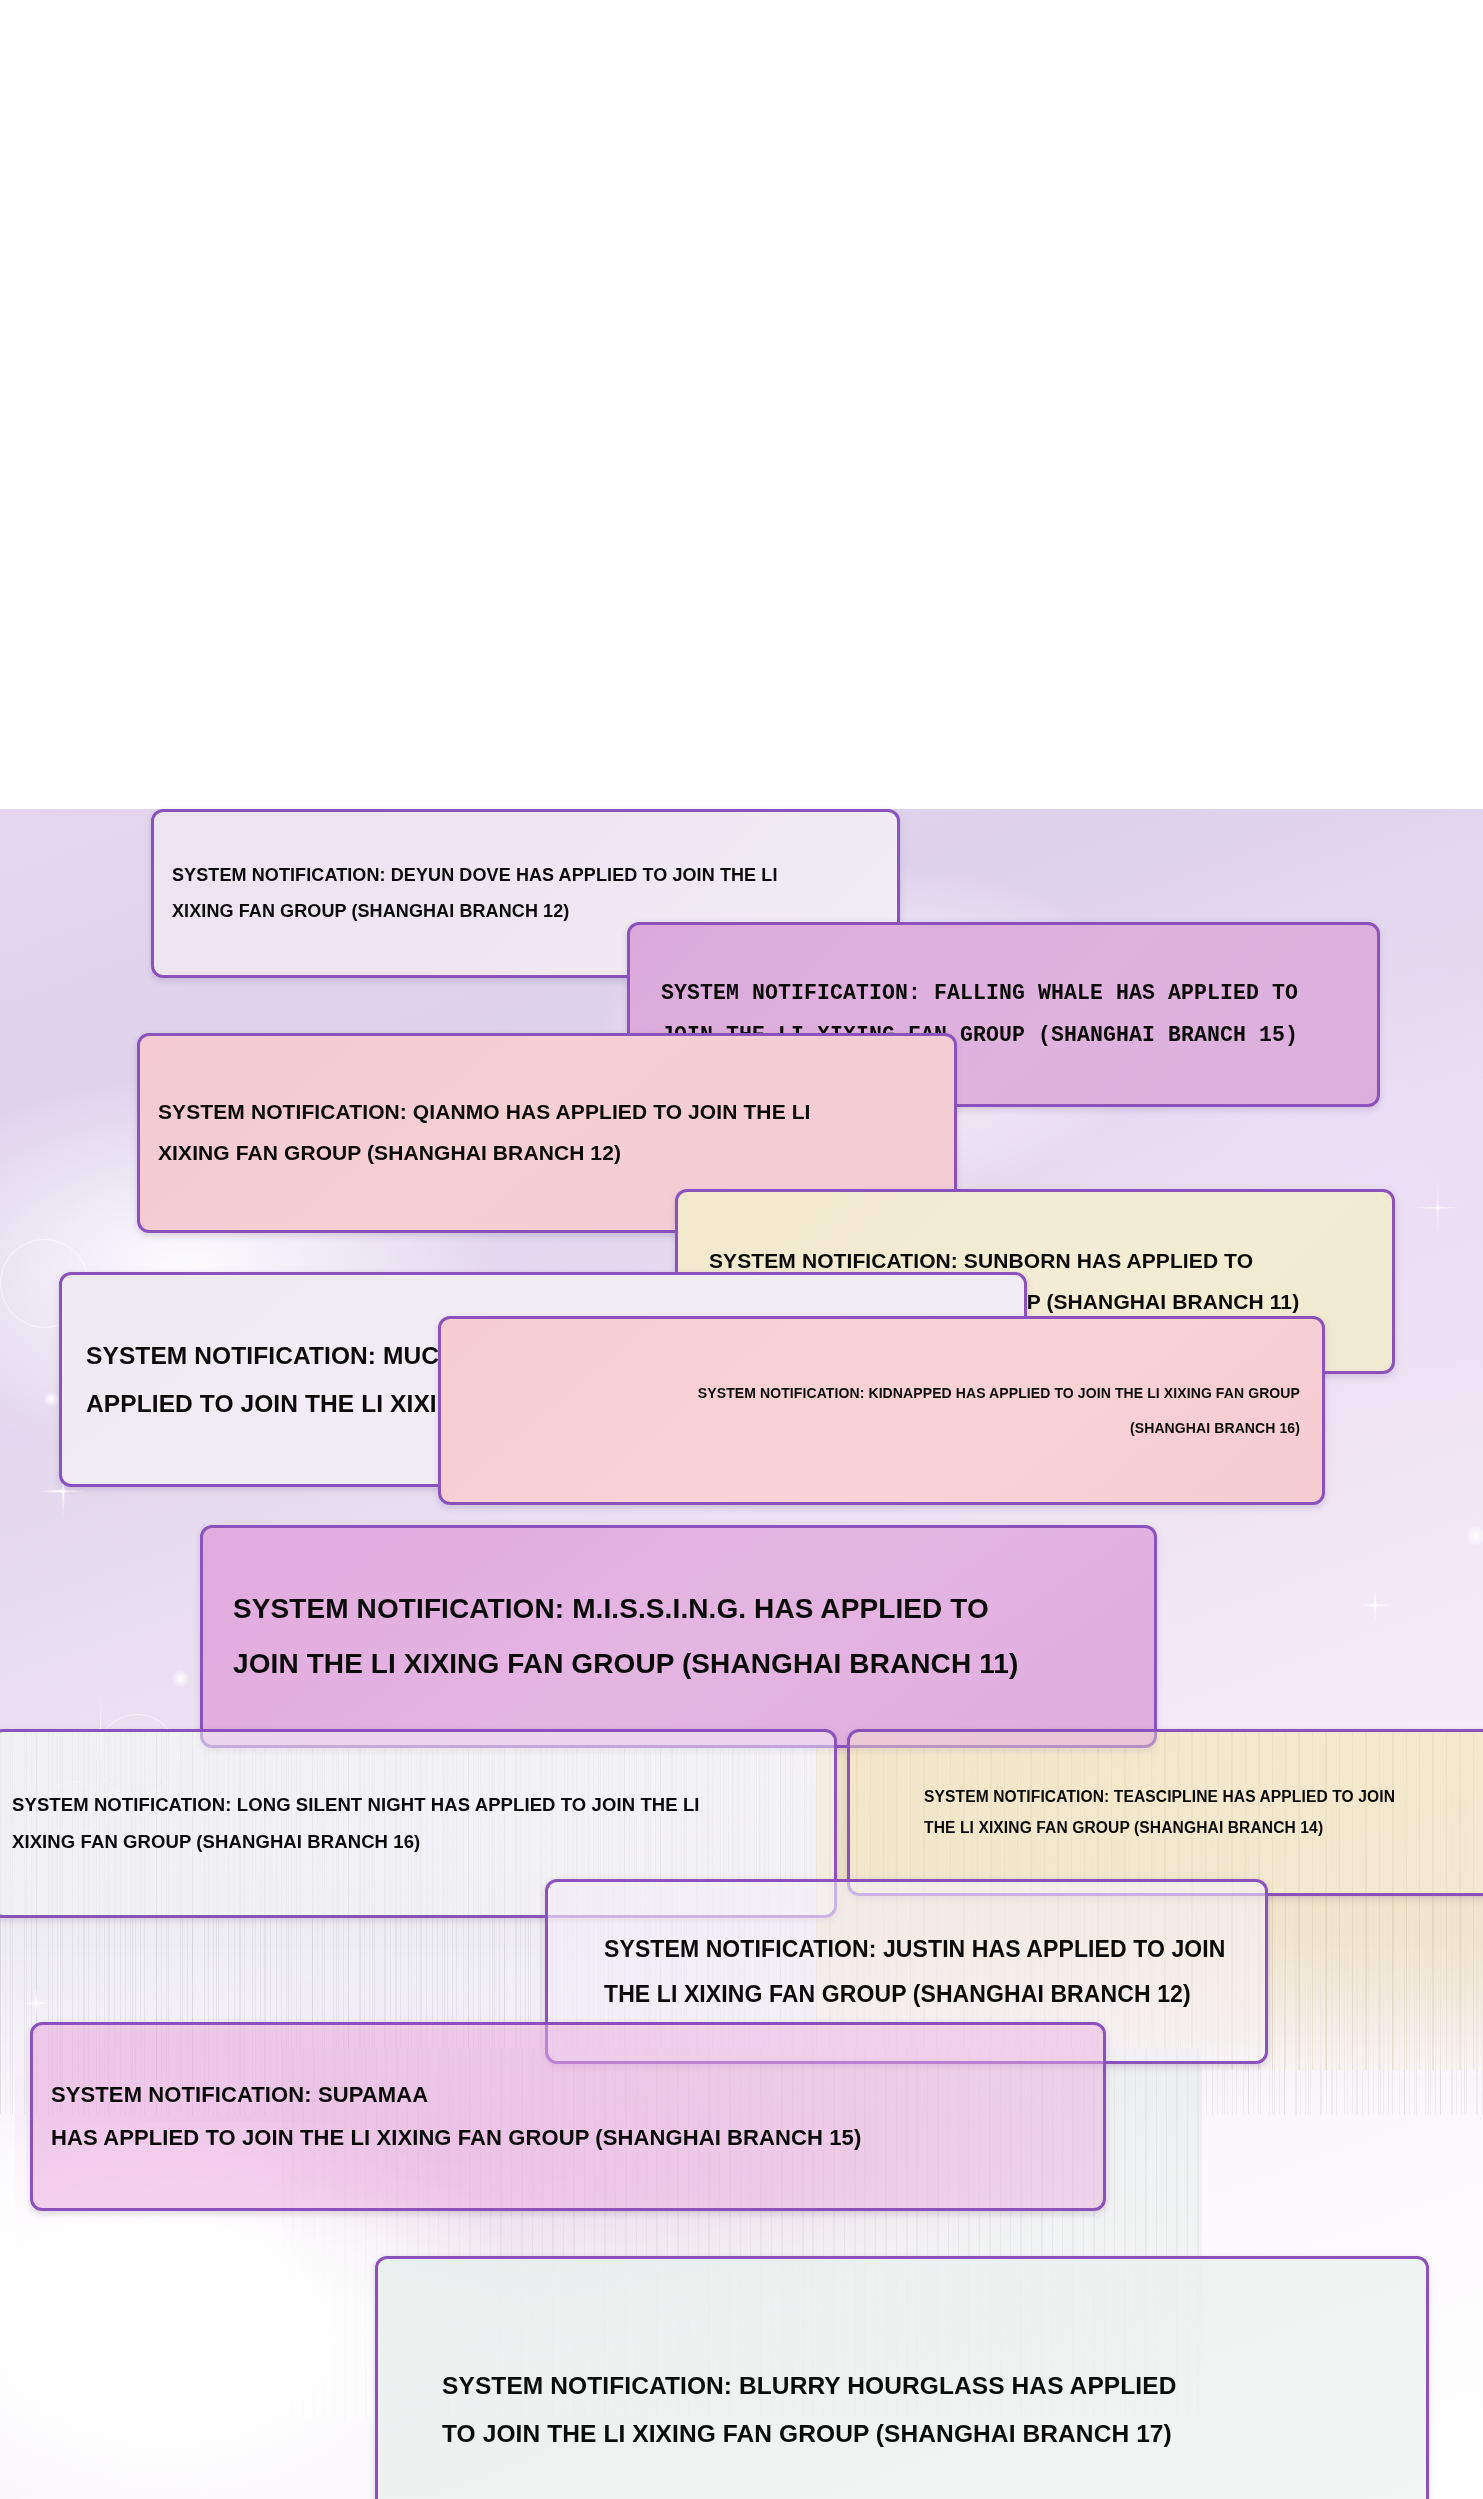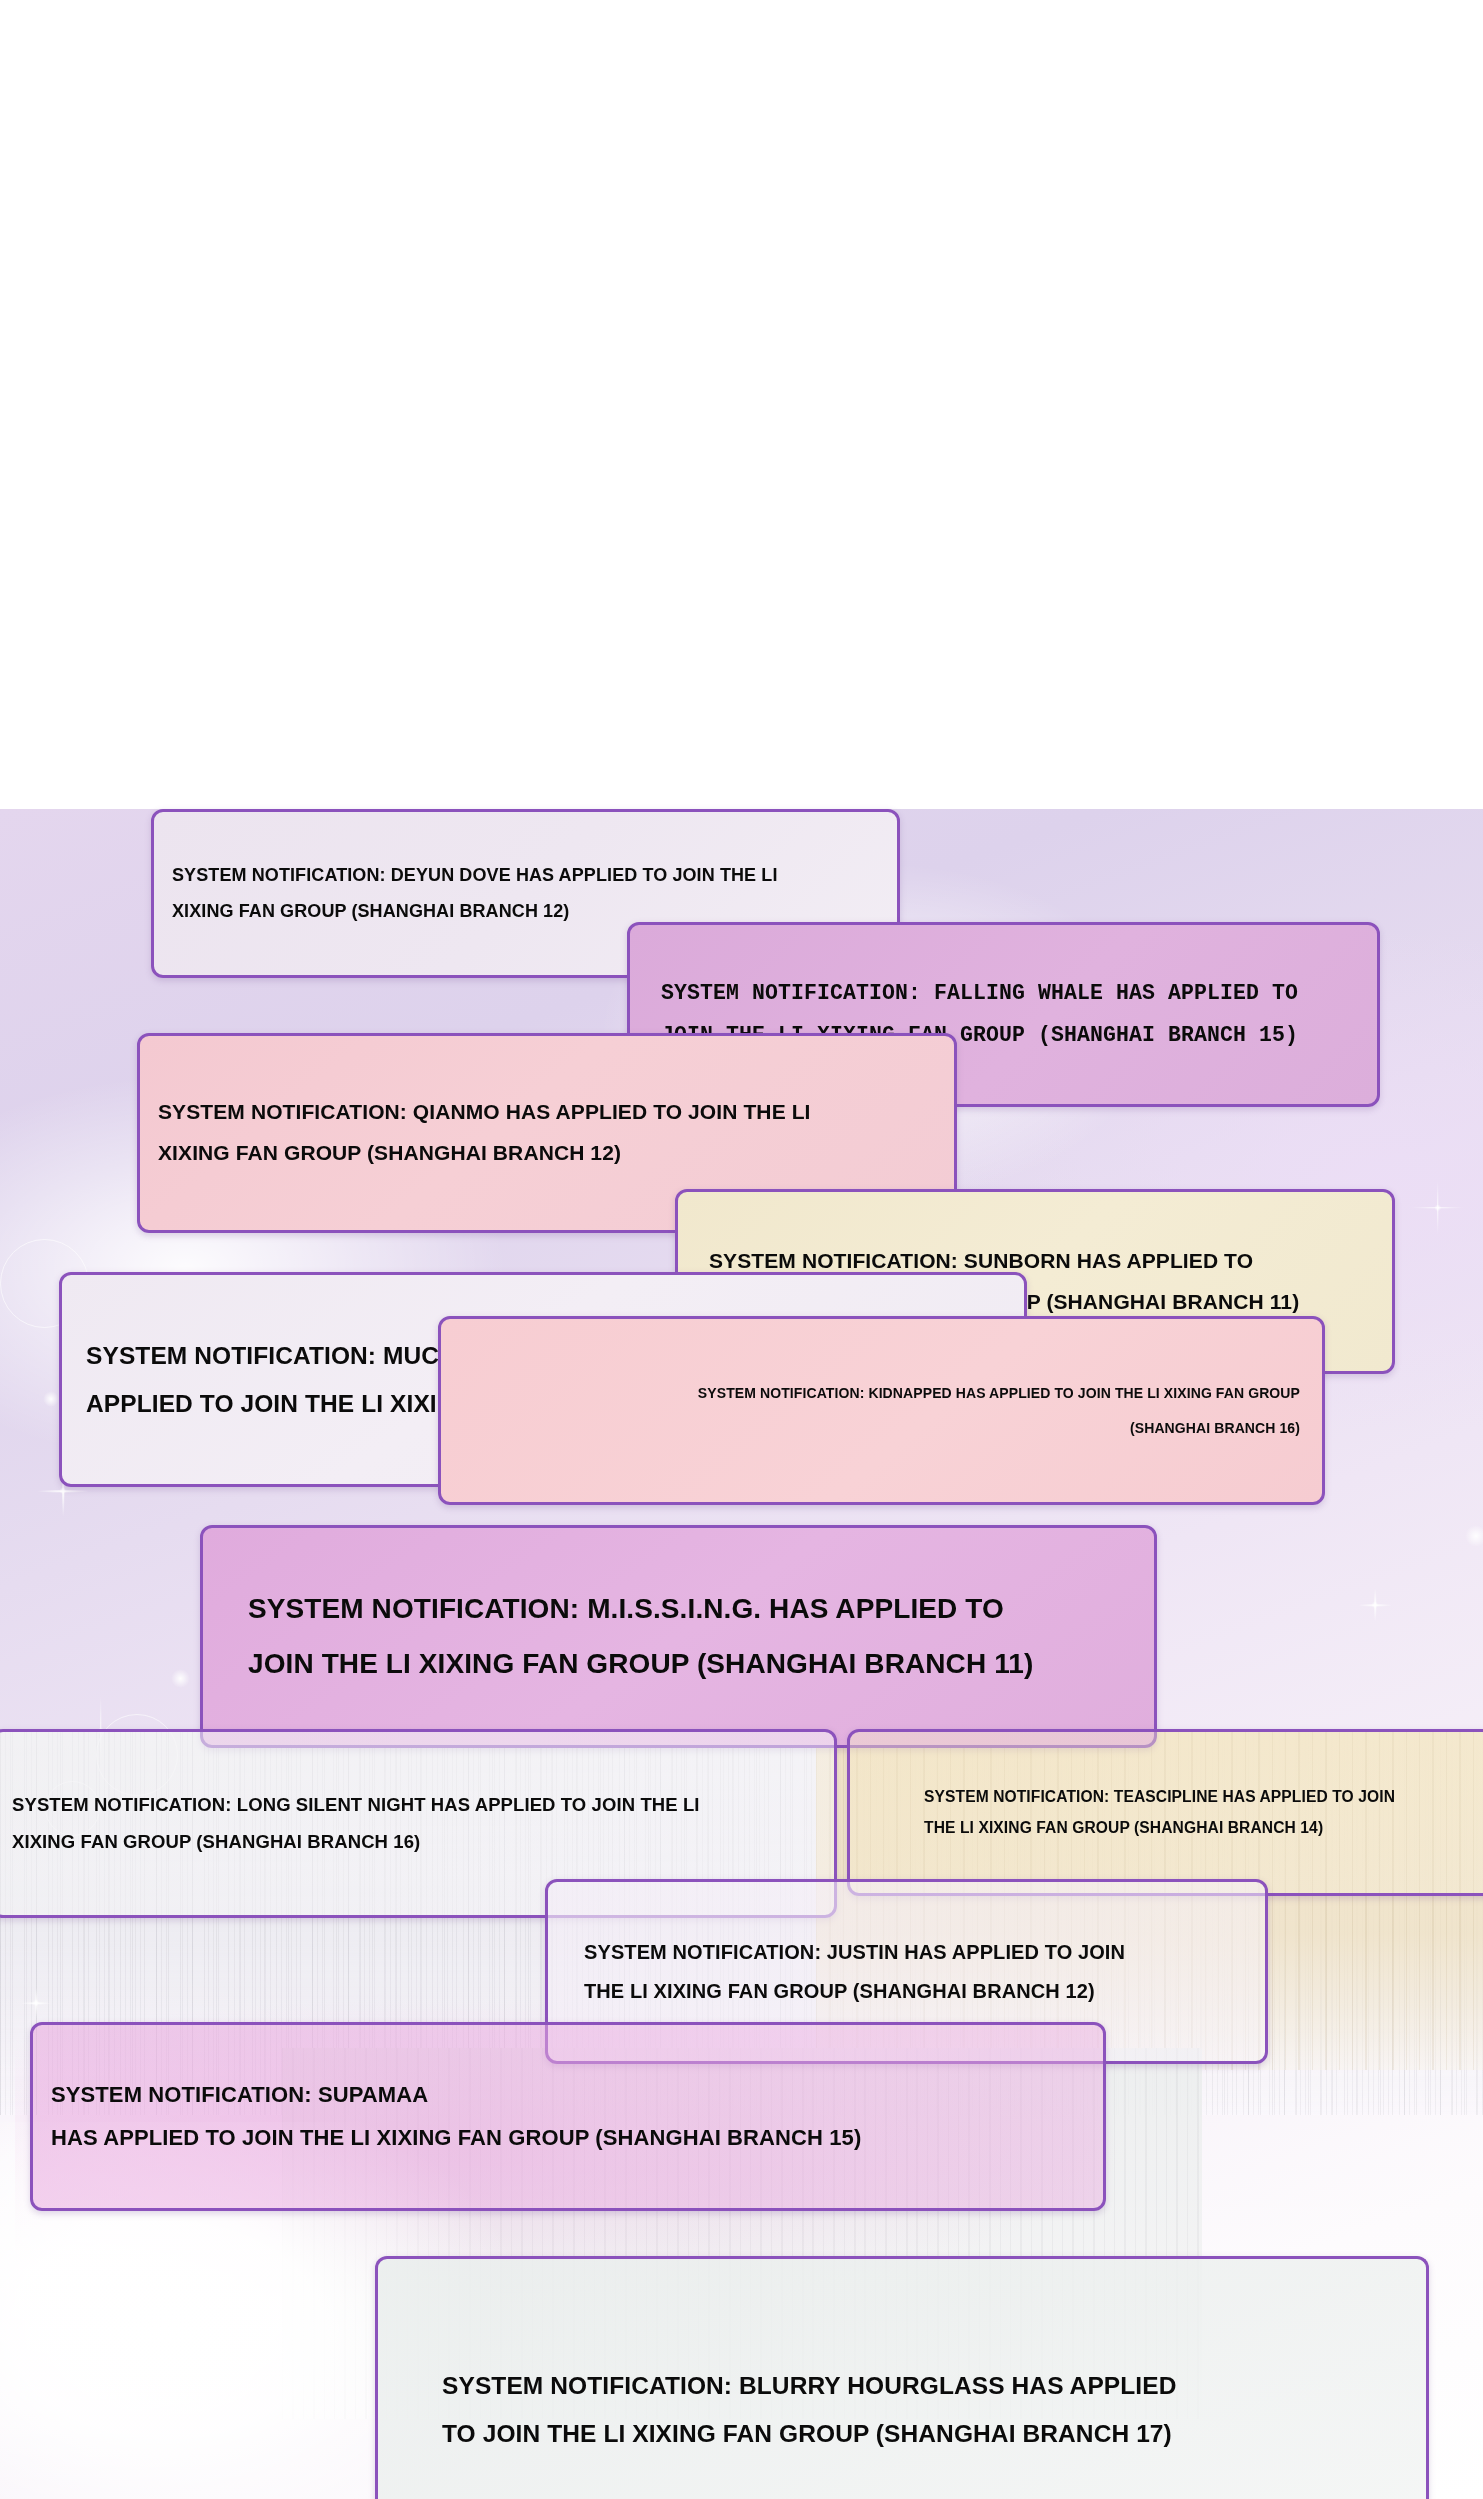--- a/index.html
+++ b/index.html
@@ -153,36 +153,36 @@
     <span class="txt" style="font-size:24.5px;padding-left:24px;">SYSTEM NOTIFICATION: MUCHEN HAS
 APPLIED TO JOIN THE LI XIXING FAN GROUP (SHANGHAI BRANCH 9)</span>
   </div>
 
   <div class="note" style="left:438px;top:1316px;width:887px;height:189px;z-index:15;background:linear-gradient(140deg,#f7cdd2 0%,#f8d2d6 55%,#f6ccd1 100%);">
     <span class="txt" style="font-size:14px;text-align:right;padding-right:22px;line-height:2.45;">SYSTEM NOTIFICATION: KIDNAPPED HAS APPLIED TO JOIN THE LI XIXING FAN GROUP
 (SHANGHAI BRANCH 16)</span>
   </div>
 
   <div class="note" style="left:200px;top:1525px;width:957px;height:223px;z-index:16;background:linear-gradient(145deg,#e0abdd 0%,#e5b5e2 50%,#e0aedd 100%);">
-    <span class="txt" style="font-size:28px;padding-left:30px;margin-left:15px;">SYSTEM NOTIFICATION: M.I.S.S.I.N.G. HAS APPLIED TO
+    <span class="txt" style="font-size:28px;padding-left:30px;">SYSTEM NOTIFICATION: M.I.S.S.I.N.G. HAS APPLIED TO
 JOIN THE LI XIXING FAN GROUP (SHANGHAI BRANCH 11)</span>
   </div>
 
   <div class="note" style="left:-9px;top:1729px;width:846px;height:189px;z-index:17;background:linear-gradient(150deg,rgba(241,241,243,.60) 0%,rgba(245,244,247,.52) 60%,rgba(248,246,250,.45) 100%);">
     <span class="txt" style="font-size:18.5px;padding-left:18px;">SYSTEM NOTIFICATION: LONG SILENT NIGHT HAS APPLIED TO JOIN THE LI
 XIXING FAN GROUP (SHANGHAI BRANCH 16)</span>
   </div>
 
   <div class="note" style="left:847px;top:1729px;width:653px;height:167px;z-index:18;background:linear-gradient(150deg,rgba(243,230,200,.46) 0%,rgba(246,236,211,.38) 60%,rgba(248,241,222,.30) 100%);">
     <span class="txt" style="font-size:15.6px;padding-left:74px;">SYSTEM NOTIFICATION: TEASCIPLINE HAS APPLIED TO JOIN
 THE LI XIXING FAN GROUP (SHANGHAI BRANCH 14)</span>
   </div>
 
   <div class="note" style="left:545px;top:1879px;width:723px;height:185px;z-index:19;background:linear-gradient(150deg,rgba(244,237,247,.66) 0%,rgba(246,241,249,.58) 60%,rgba(248,244,250,.50) 100%);">
-    <span class="txt" style="font-size:20px;padding-left:36px;">SYSTEM NOTIFICATION: JUSTIN HAS APPLIED TO JOIN
+    <span class="txt" style="font-size:23px;padding-left:56px;">SYSTEM NOTIFICATION: JUSTIN HAS APPLIED TO JOIN
 THE LI XIXING FAN GROUP (SHANGHAI BRANCH 12)</span>
   </div>
 
   <div class="note" style="left:30px;top:2022px;width:1076px;height:189px;z-index:20;background:linear-gradient(150deg,rgba(232,166,222,.56) 0%,rgba(236,176,227,.50) 55%,rgba(233,172,224,.46) 100%);">
     <span class="txt" style="font-size:22px;">SYSTEM NOTIFICATION: SUPAMAA
 HAS APPLIED TO JOIN THE LI XIXING FAN GROUP (SHANGHAI BRANCH 15)</span>
   </div>
 
   <div class="note" style="left:375px;top:2256px;width:1054px;height:304px;z-index:21;border-bottom:none;border-radius:12px 12px 0 0;background:linear-gradient(160deg,rgba(234,238,237,.88) 0%,rgba(238,241,240,.82) 55%,rgba(242,244,243,.76) 100%);">
     <span class="txt" style="font-size:24.5px;padding-left:64px;">SYSTEM NOTIFICATION: BLURRY HOURGLASS HAS APPLIED

